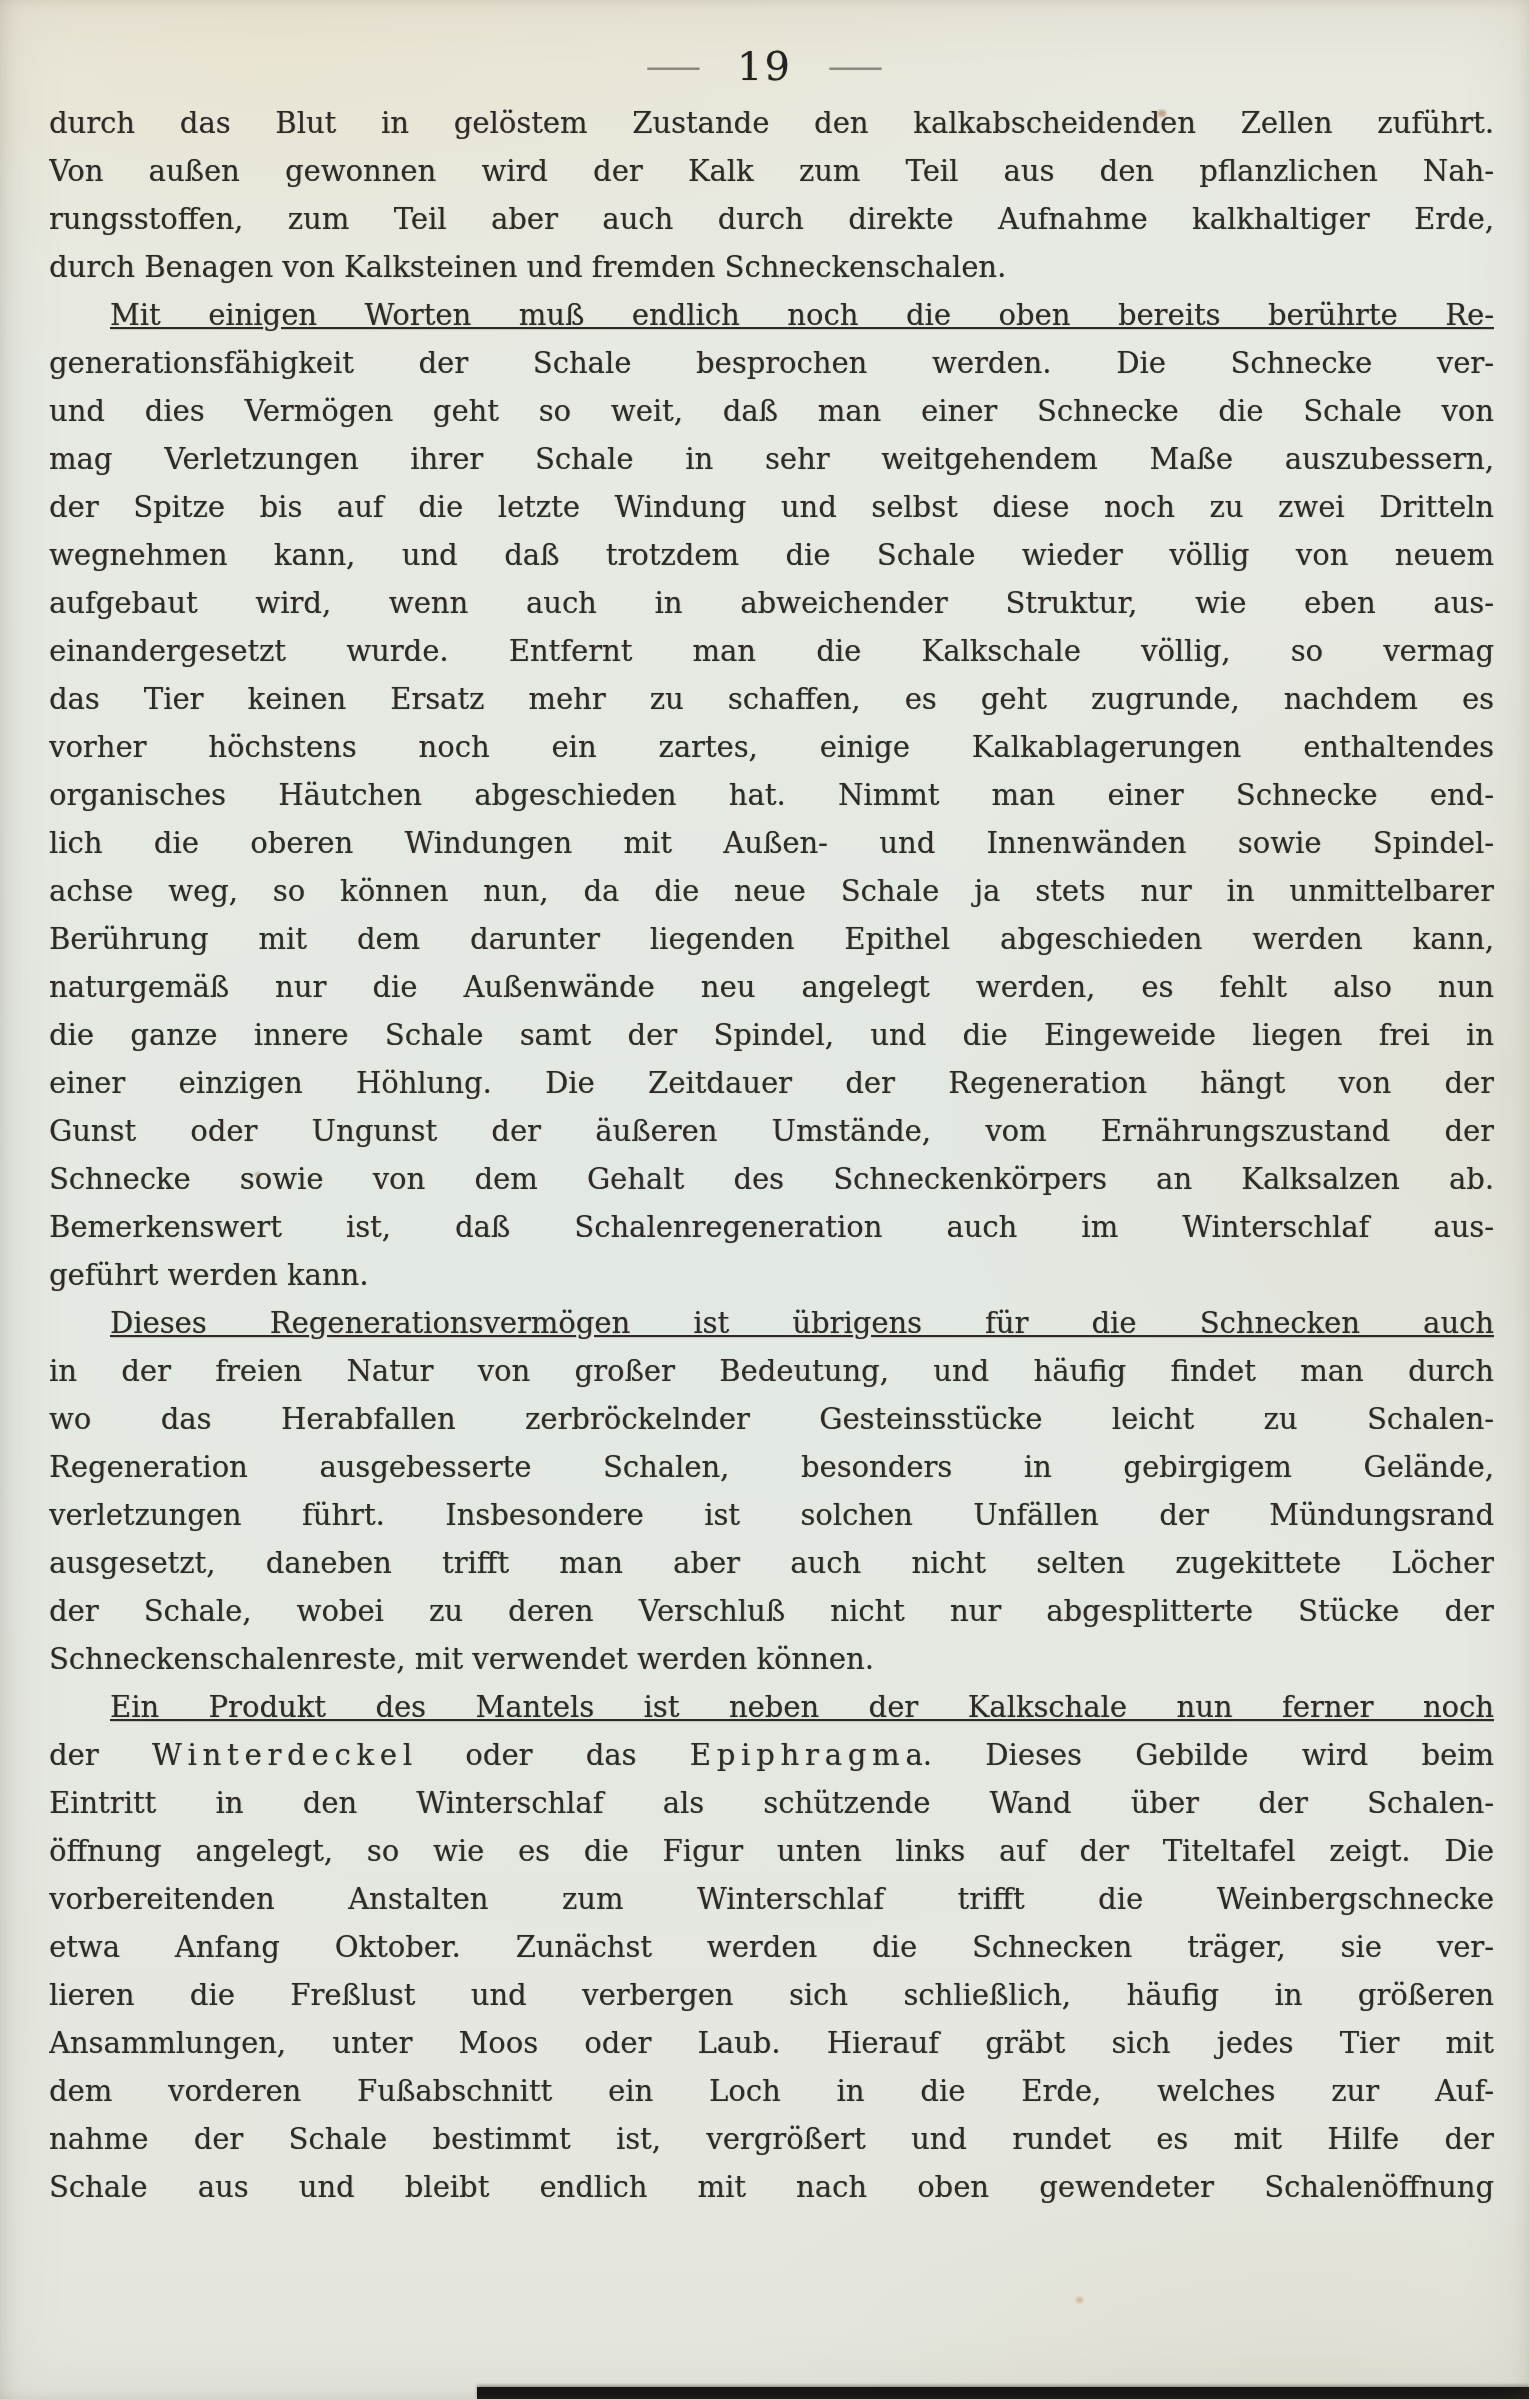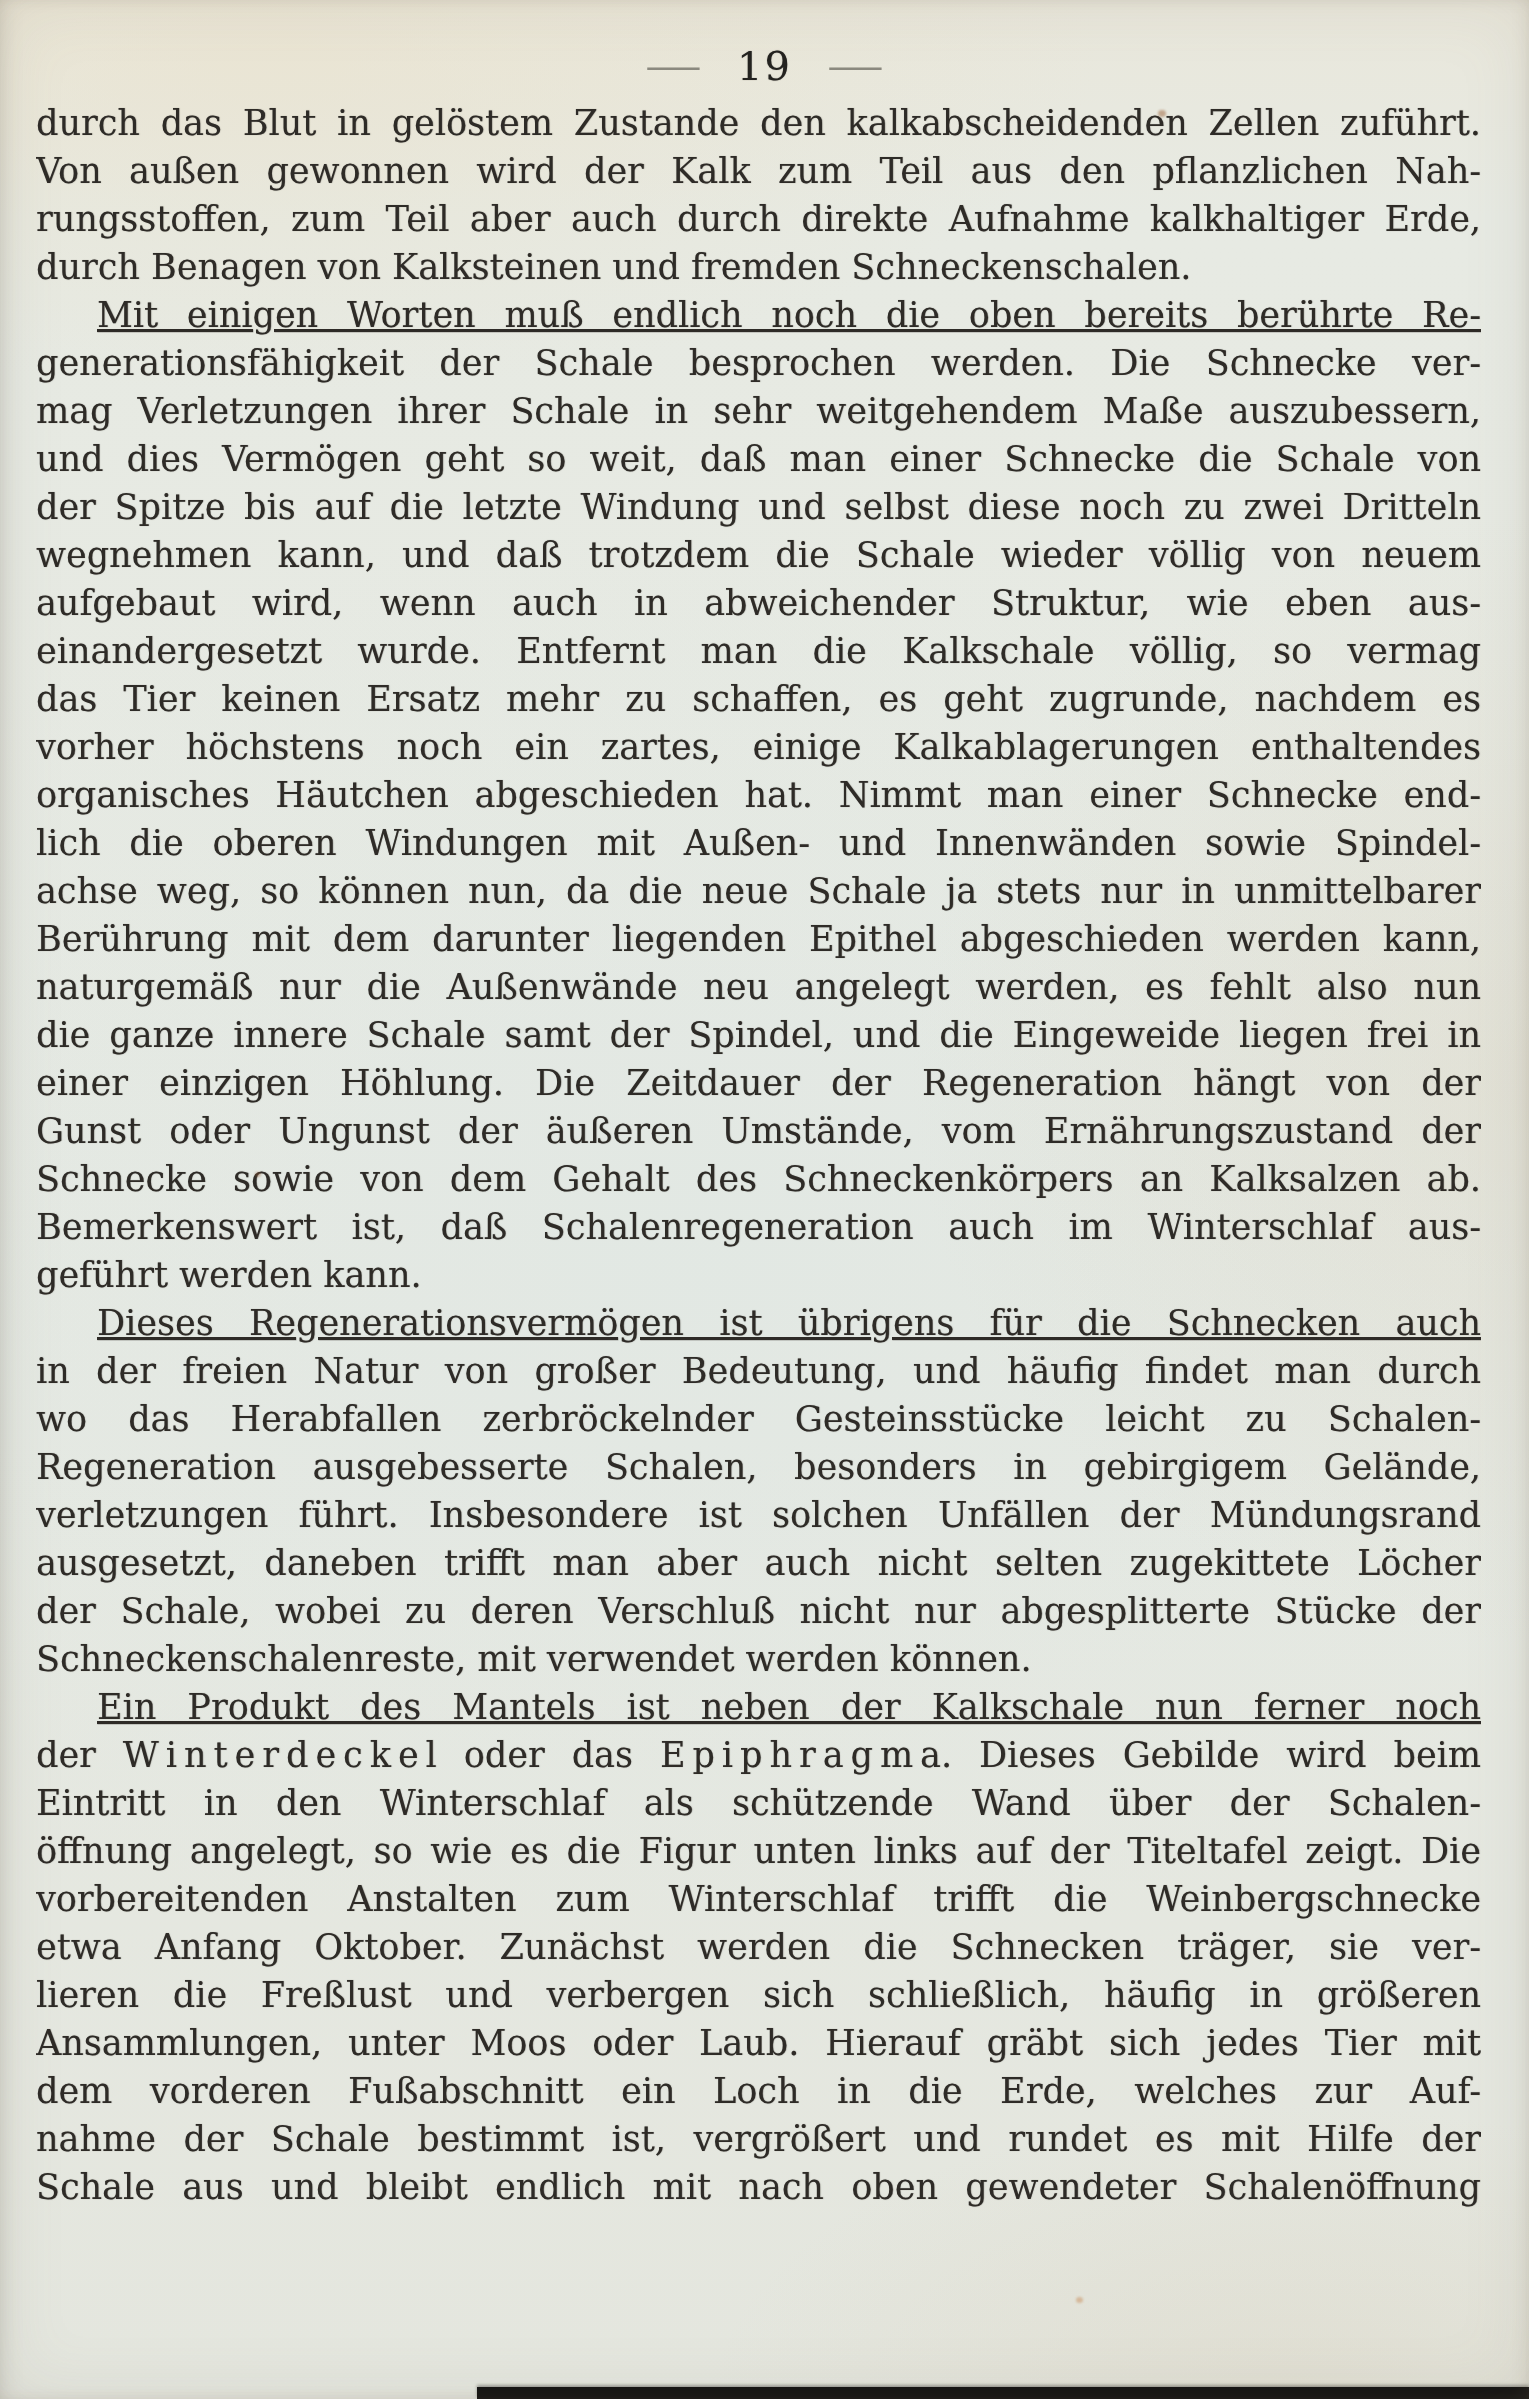--- a/index.html
+++ b/index.html
@@ -41,23 +41,23 @@
   .page-num {
     font-size: 40px;
     letter-spacing: 2px;
     color: #242320;
     text-shadow: 0 0 1px rgba(40,38,34,0.5);
     text-align: right;
   }
   .text-block {
     position: absolute;
     top: 99px;
-    left: 36px;
+    left: 49px;
     width: 1445px;
-    font-size: 35px;
+    font-size: 29px;
     line-height: 48px;
     text-shadow: 0.4px 0.4px 0.9px rgba(56,52,46,0.50);
   }
   .para { margin: 0; }
   .line {
     text-align: justify;
     text-align-last: justify;
     height: 48px;
     overflow: hidden;
   }
@@ -96,22 +96,22 @@
   <div class="text-block">
       <div class="para">
         <div class="line">durch das Blut in gelöstem Zustande den kalkabscheidenden Zellen zuführt.</div>
         <div class="line">Von außen gewonnen wird der Kalk zum Teil aus den pflanzlichen Nah-</div>
         <div class="line">rungsstoffen, zum Teil aber auch durch direkte Aufnahme kalkhaltiger Erde,</div>
         <div class="line final">durch Benagen von Kalksteinen und fremden Schneckenschalen.</div>
       </div>
       <div class="para">
         <div class="line indent">Mit einigen Worten muß endlich noch die oben bereits berührte Re-</div>
         <div class="line">generationsfähigkeit der Schale besprochen werden. Die Schnecke ver-</div>
+        <div class="line">und dies Vermögen geht so weit, daß man einer Schnecke die Schale von</div>
         <div class="line">mag Verletzungen ihrer Schale in sehr weitgehendem Maße auszubessern,</div>
-        <div class="line">und dies Vermögen geht so weit, daß man einer Schnecke die Schale von</div>
         <div class="line">der Spitze bis auf die letzte Windung und selbst diese noch zu zwei Dritteln</div>
         <div class="line">wegnehmen kann, und daß trotzdem die Schale wieder völlig von neuem</div>
         <div class="line">aufgebaut wird, wenn auch in abweichender Struktur, wie eben aus-</div>
         <div class="line">einandergesetzt wurde. Entfernt man die Kalkschale völlig, so vermag</div>
         <div class="line">das Tier keinen Ersatz mehr zu schaffen, es geht zugrunde, nachdem es</div>
         <div class="line">vorher höchstens noch ein zartes, einige Kalkablagerungen enthaltendes</div>
         <div class="line">organisches Häutchen abgeschieden hat. Nimmt man einer Schnecke end-</div>
         <div class="line">lich die oberen Windungen mit Außen- und Innenwänden sowie Spindel-</div>
         <div class="line">achse weg, so können nun, da die neue Schale ja stets nur in unmittelbarer</div>
         <div class="line">Berührung mit dem darunter liegenden Epithel abgeschieden werden kann,</div>

